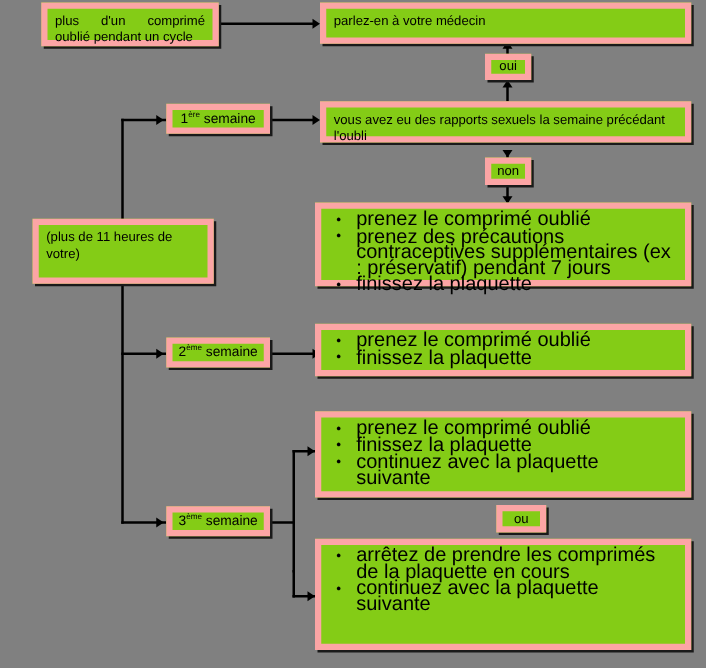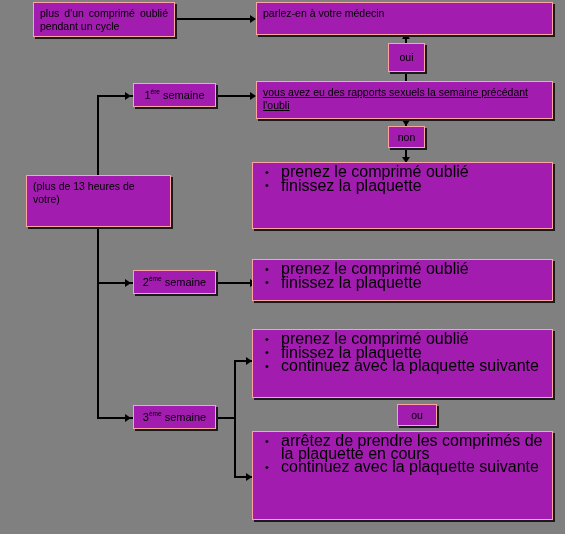--- a/index.html
+++ b/index.html
@@ -14,22 +14,22 @@
     overflow: hidden;
   }
   #canvas {
     position: relative;
     width: 565px;
     height: 534px;
     background: #808080;
   }
   .box {
     position: absolute;
-    background: #a21caf;
-    border: 1px solid #fca5a5;
+    background: #84cc16;
+    border: 5px solid #fca5a5;
     box-shadow: 2px 2px 0 0 #1a1a1a;
     box-sizing: border-box;
     color: #000000;
     font-size: 10.5px;
     line-height: 13px;
     z-index: 5;
   }
   .box .pad {
     padding: 4px 6px 3px 6px;
   }
@@ -149,36 +149,36 @@
   <div class="arrow-r" style="left:246px; top:473px;"></div>
 
   <div class="box just" style="left:33px; top:2px; width:142px; height:35px;">
     <div class="pad">plus d'un comprimé oublié pendant un cycle</div>
   </div>
 
   <div class="box" style="left:256px; top:2px; width:297px; height:33px;">
     <div class="pad">parlez-en à votre médecin</div>
   </div>
 
-  <div class="box tiny-box" style="left:388px; top:43px; width:37px; height:29px;text-align:center;">
+  <div class="box tiny-box" style="left:388px; top:43px; width:37px; height:21px;text-align:center;">
     <span>oui</span>
   </div>
 
-  <div class="box" style="left:256px; top:81px; width:297px; height:38px;text-decoration:underline;">
+  <div class="box" style="left:256px; top:81px; width:297px; height:33px;">
     <div class="pad">vous avez eu des rapports sexuels la semaine précédant l'oubli</div>
   </div>
 
   <div class="box tiny-box" style="left:388px; top:126px; width:37px; height:22px;">
     <span>non</span>
   </div>
 
   <div class="box" style="left:26px; top:175px; width:145px; height:52px;">
     <div class="pad">
       <div style="display:flex; justify-content:space-between;">
-        <span>(plus de 13 heures de</span>
+        <span>(plus de 11 heures de</span>
           <span style="width:0;"></span>
       </div>
       <div>votre)</div>
     </div>
   </div>
 
   <div class="box label-box" style="left:133px; top:83px; width:83px; height:24px;">
     <span>
       <span>1</span><sup>ère</sup>
       <span>semaine</span>
@@ -195,20 +195,21 @@
   <div class="box label-box" style="left:133px; top:405px; width:83px; height:24px;">
     <span>
       <span>3</span><sup>ème</sup>
       <span>semaine</span>
     </span>
   </div>
 
   <div class="box" style="left:252px; top:162px; width:301px; height:67px;">
     <ul class="bl">
       <li>prenez le comprimé oublié</li>
+      <li>prenez des précautions contraceptives supplémentaires (ex : préservatif) pendant 7 jours</li>
       <li>finissez la plaquette</li>
     </ul>
   </div>
 
   <div class="box" style="left:252px; top:259px; width:301px; height:42px;">
     <ul class="bl">
       <li>prenez le comprimé oublié</li>
       <li>finissez la plaquette</li>
     </ul>
   </div>

